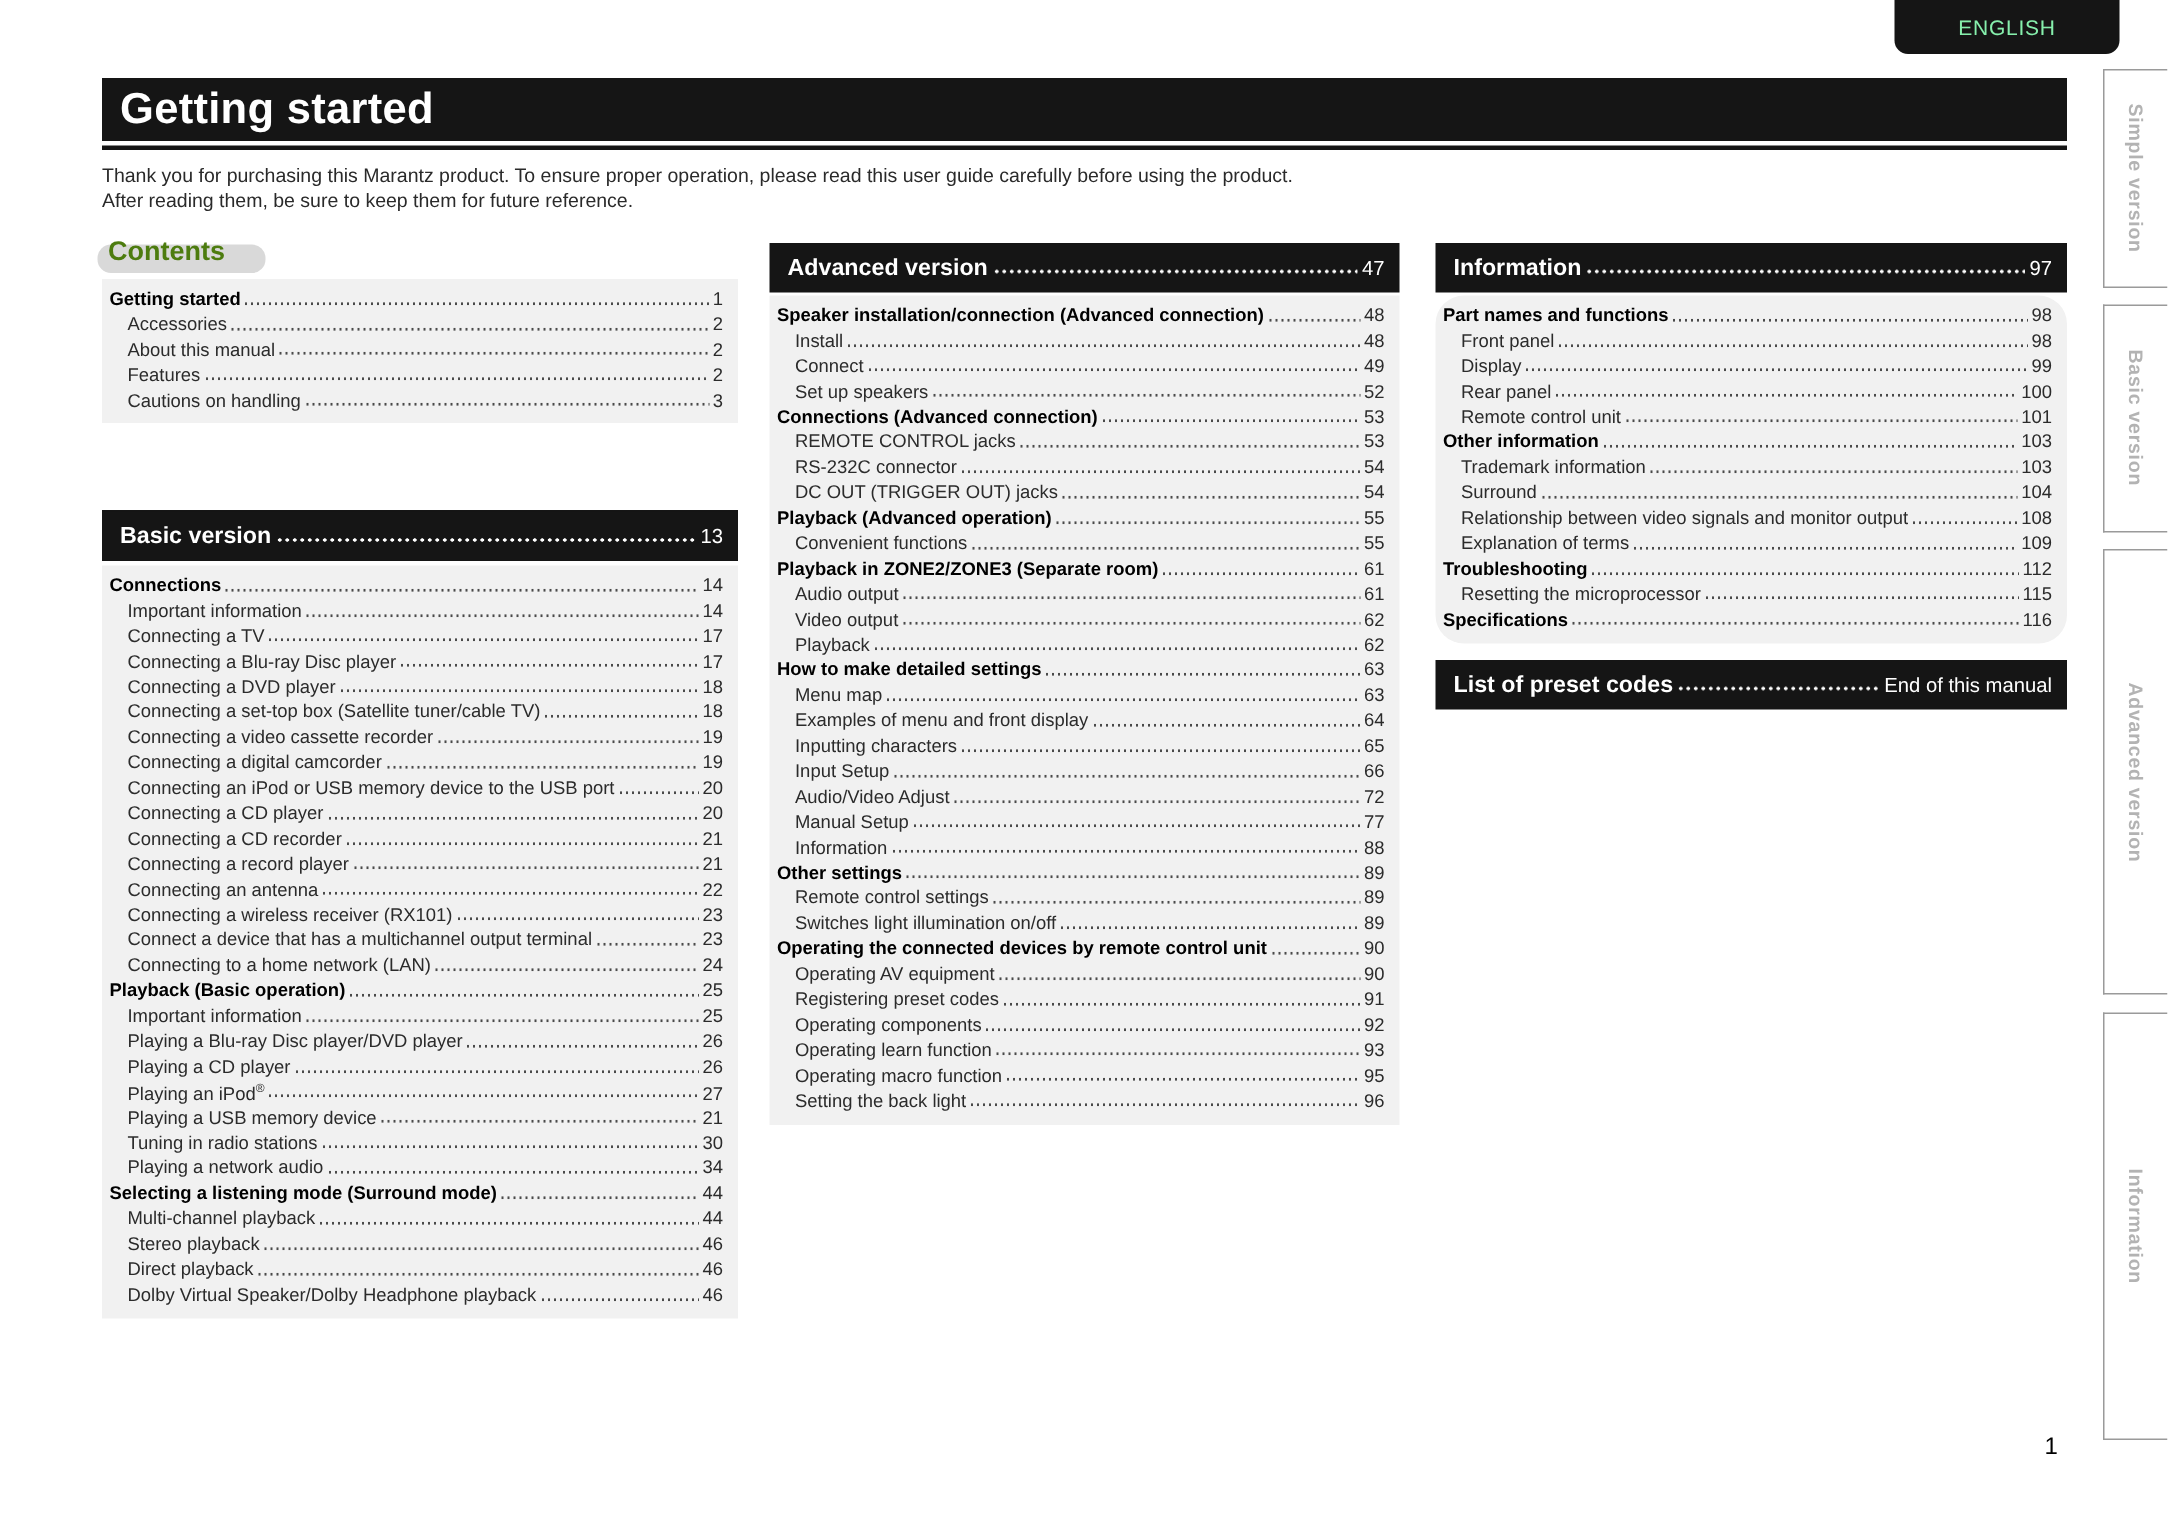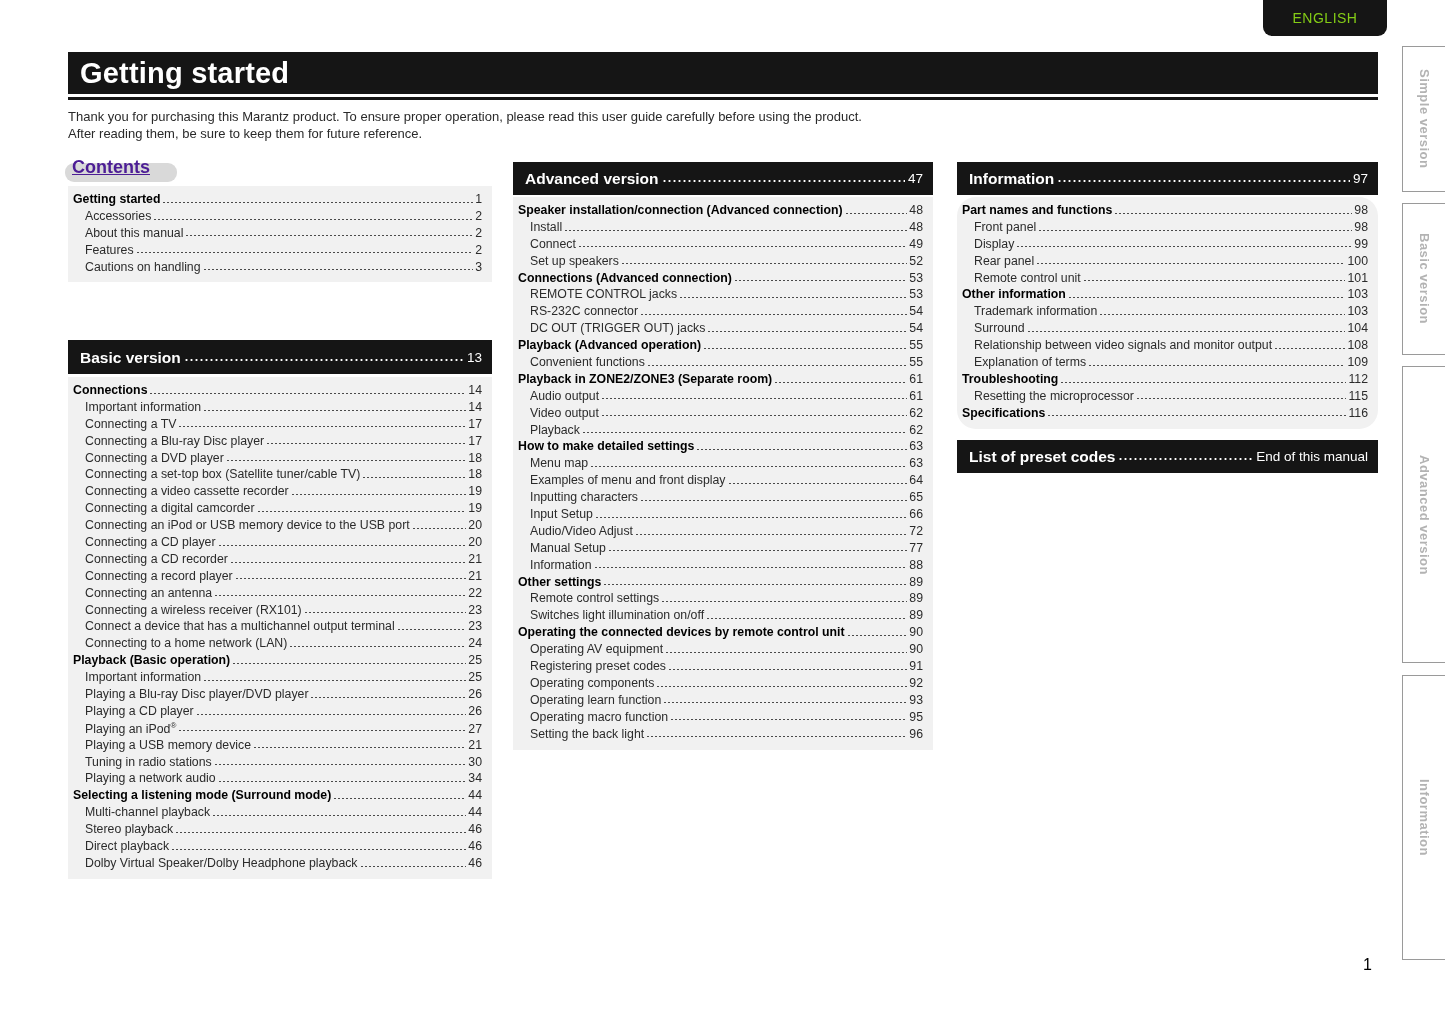--- a/index.html
+++ b/index.html
@@ -1,41 +1,41 @@
 <!DOCTYPE html>
 <html><head>
 <meta charset="utf-8">
 <style>
   * { margin: 0; padding: 0; box-sizing: border-box; }
   html, body { width: 1445px; height: 1022px; background: #fff; overflow: hidden; }
   body { font-family: "Liberation Sans", "DejaVu Sans", sans-serif; position: relative; color: #1a1a1a; }
 
   
   .english-tab {
-    position: absolute; left: 1263px; top: 0; width: 124px; height: 36px;
-    background: #151515; color: #84cc16; font-size: 14px; letter-spacing: 0.5px;
+    position: absolute; left: 1263px; top: 0; width: 150px; height: 36px;
+    background: #151515; color: #86efac; font-size: 14px; letter-spacing: 0.5px;
     display: flex; align-items: center; justify-content: center;
     border-radius: 0 0 9px 9px;
   }
 
   
   .title-bar {
     position: absolute; left: 68px; top: 52px; width: 1310px; height: 42px;
     background: #151515; color: #fff; display: flex; align-items: center;
     padding-left: 12px;
   }
   .title-bar h1 { font-size: 29px; font-weight: bold; letter-spacing: 0.2px; }
   .title-rule { position: absolute; left: 68px; top: 97px; width: 1310px; height: 3px; background: #151515; }
 
   .intro { position: absolute; left: 68px; top: 108px; width: 1000px; font-size: 13px; line-height: 17px; color: #2a2a2a; }
 
   
   .contents-heading { position: absolute; left: 72px; top: 157px; display: inline-block; }
   .contents-heading .pill { position: absolute; left: -7px; top: 6px; width: 112px; height: 19px; background: #d9d9d9; border-radius: 9px; }
-  .contents-heading .txt { position: relative; font-size: 18px; font-weight: bold; color: #4c1d95; text-decoration: underline; }
+  .contents-heading .txt { position: relative; font-size: 18px; font-weight: bold; color: #4d7c0f; }
 
   
   .col { position: absolute; top: 0; }
   .col1 { left: 68px;  width: 424px; }
   .col2 { left: 513px; width: 420px; }
   .col3 { left: 957px; width: 421px; }
 
   .toc-bar {
     position: absolute; left: 0; width: 100%; height: 33px;
     background: #151515; color: #fff; display: flex; align-items: center;

